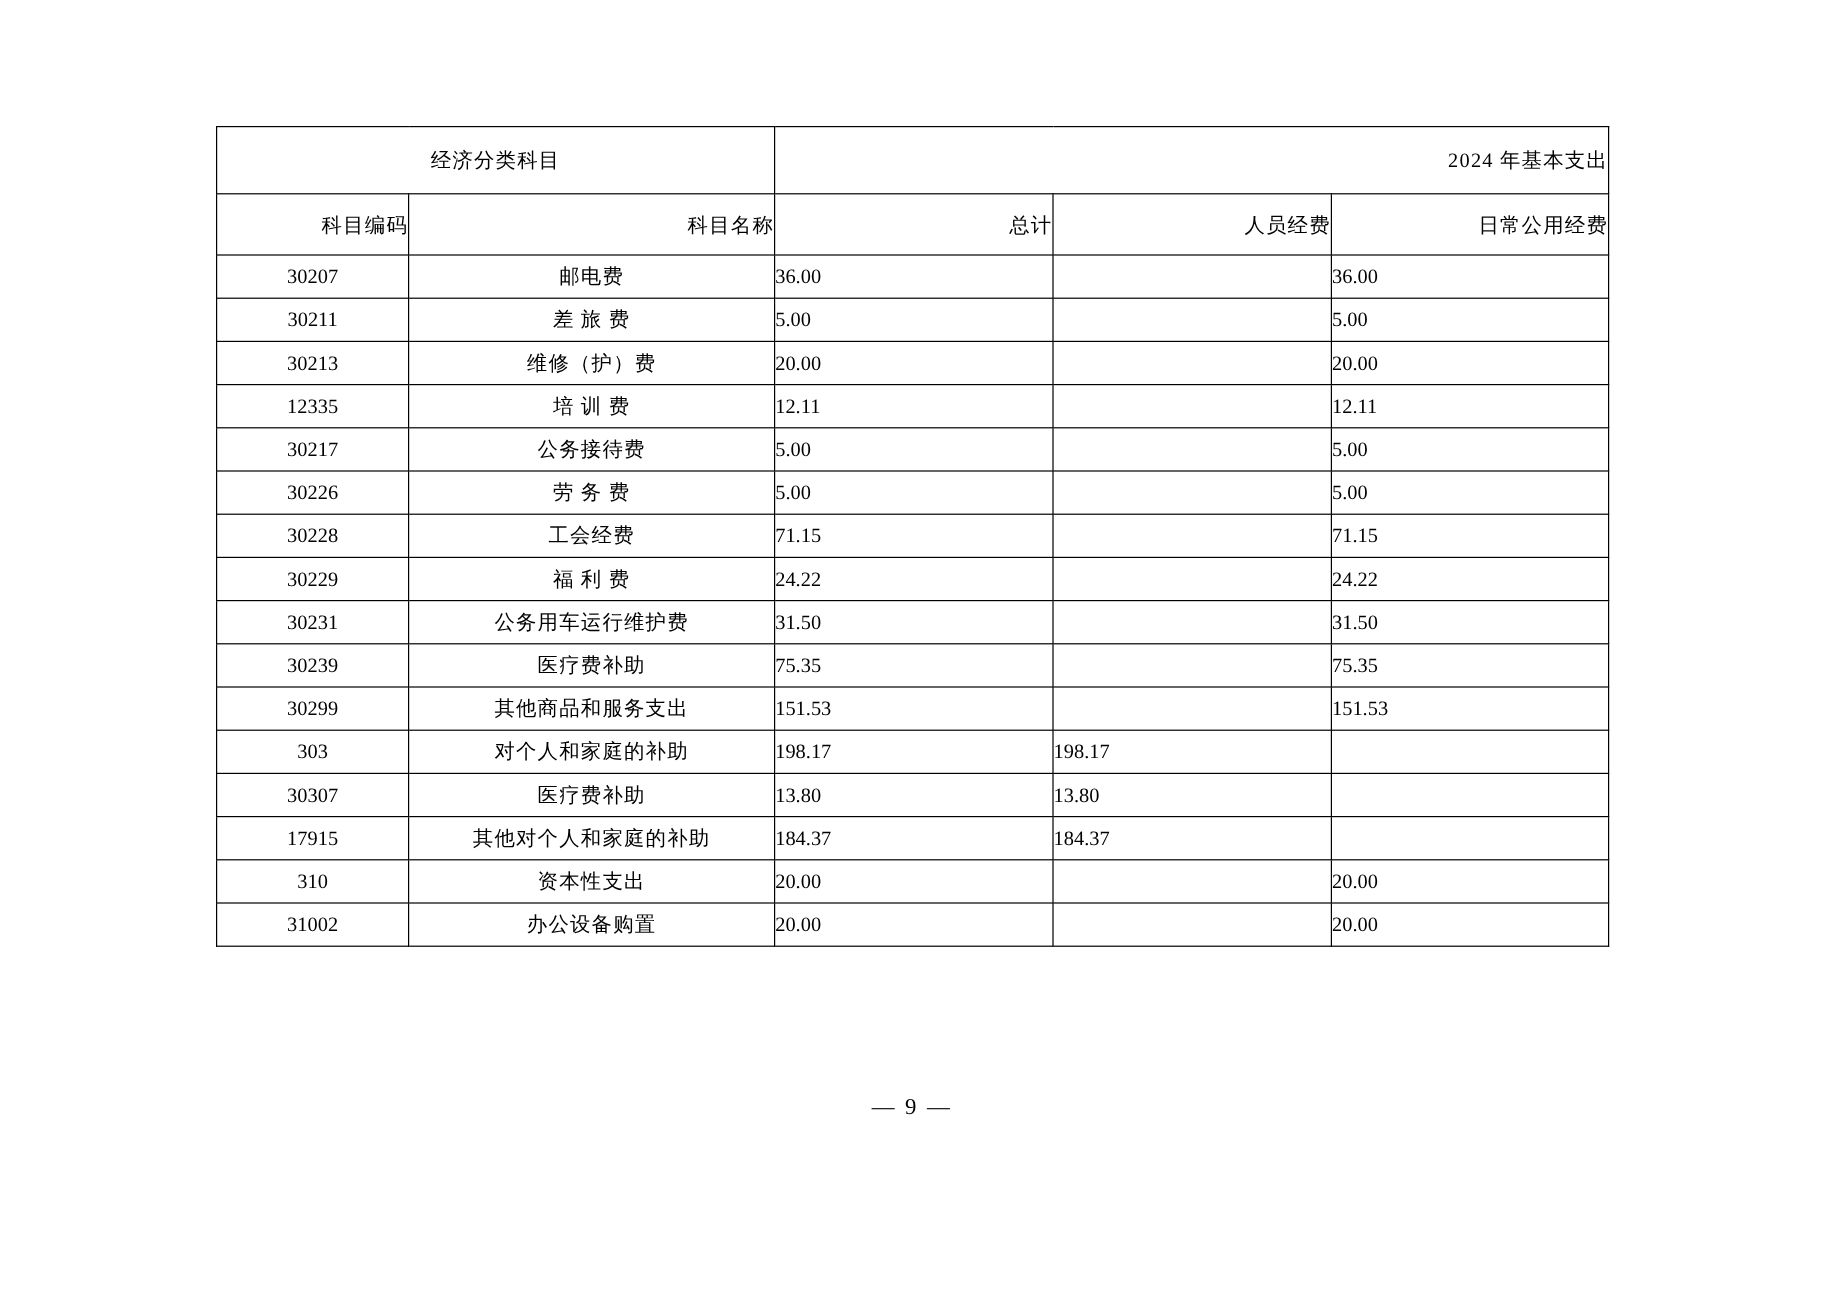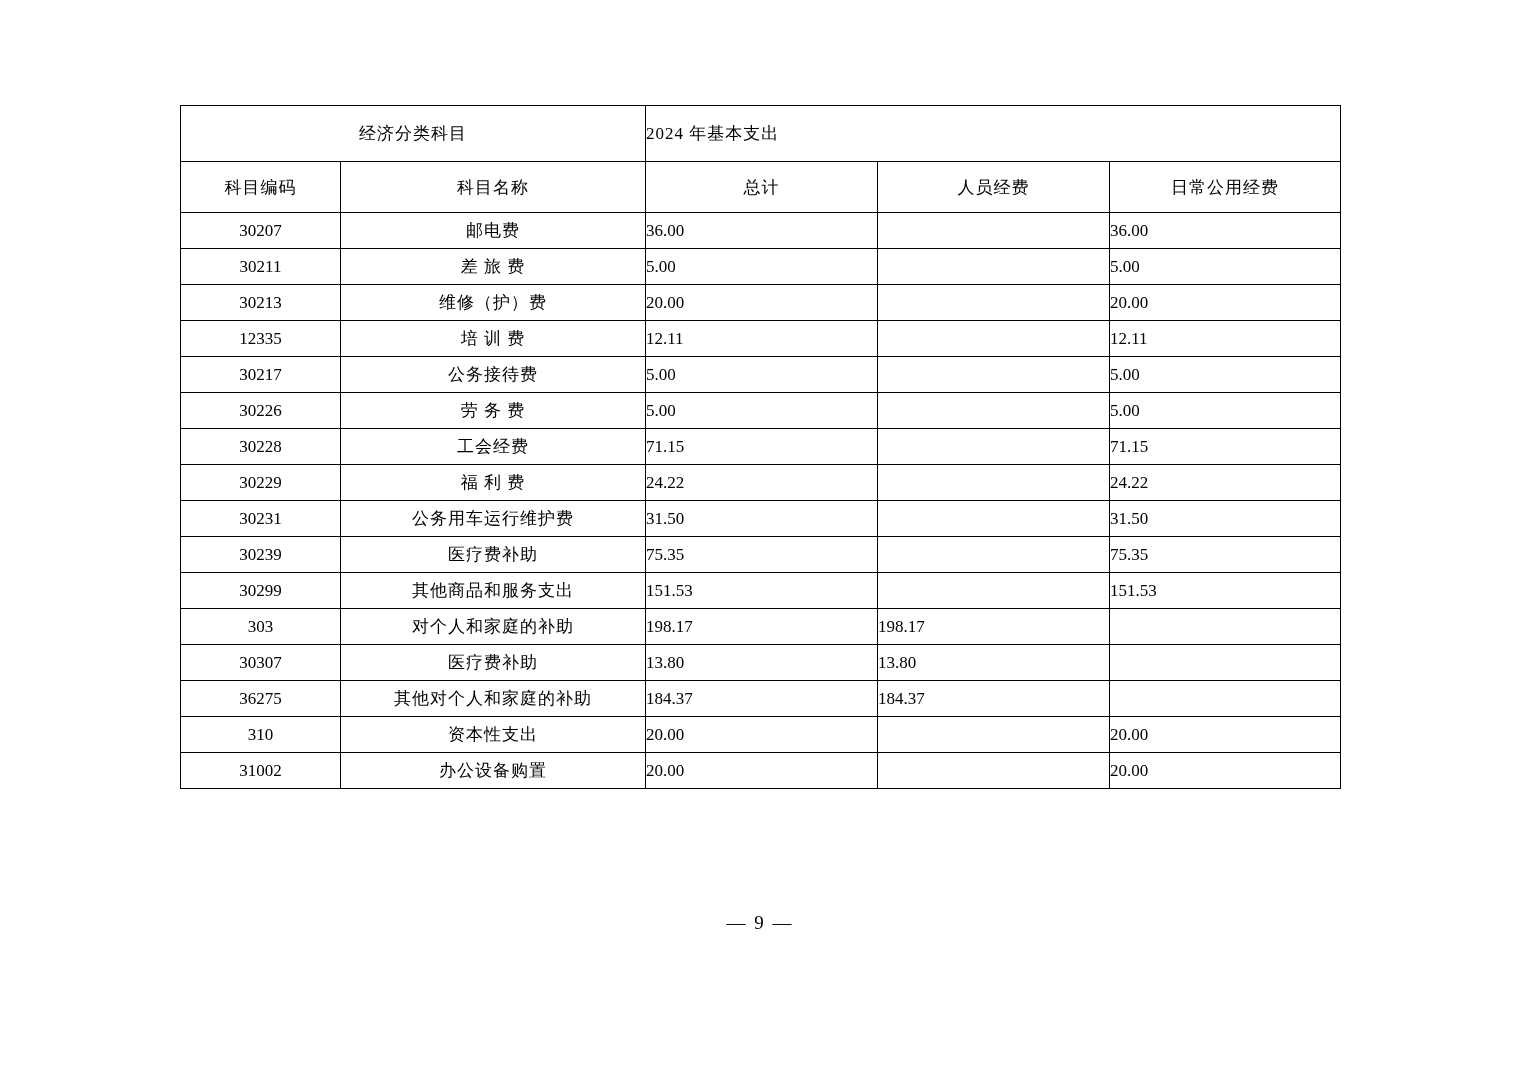--- a/index.html
+++ b/index.html
@@ -46,27 +46,27 @@
   col.c-public { width: 231px; }
 
   .hdr-top-left {
     height: 55px;
     text-align: center;
     font-size: 19px;
     letter-spacing: 1px;
   }
   .hdr-top-right {
     height: 55px;
-    text-align: left;
+    text-align: right;
     font-size: 19px;
     letter-spacing: 1px;
   }
   .hdr-sub {
     height: 50px;
-    text-align: center;
+    text-align: right;
     font-size: 18px;
     letter-spacing: 1px;
   }
   td.code {
     height: 36px;
     text-align: center;
     font-size: 17px;
     padding-right: 30px;
     box-sizing: border-box;
   }
@@ -208,21 +208,21 @@
             <td class="num"></td>
           </tr>
           <tr>
             <td class="code">30307</td>
             <td class="name">医疗费补助</td>
             <td class="num">13.80</td>
             <td class="num">13.80</td>
             <td class="num"></td>
           </tr>
           <tr>
-            <td class="code">36275</td>
+            <td class="code">17915</td>
             <td class="name">其他对个人和家庭的补助</td>
             <td class="num">184.37</td>
             <td class="num">184.37</td>
             <td class="num"></td>
           </tr>
           <tr>
             <td class="code">310</td>
             <td class="name">资本性支出</td>
             <td class="num">20.00</td>
             <td class="num"></td>

